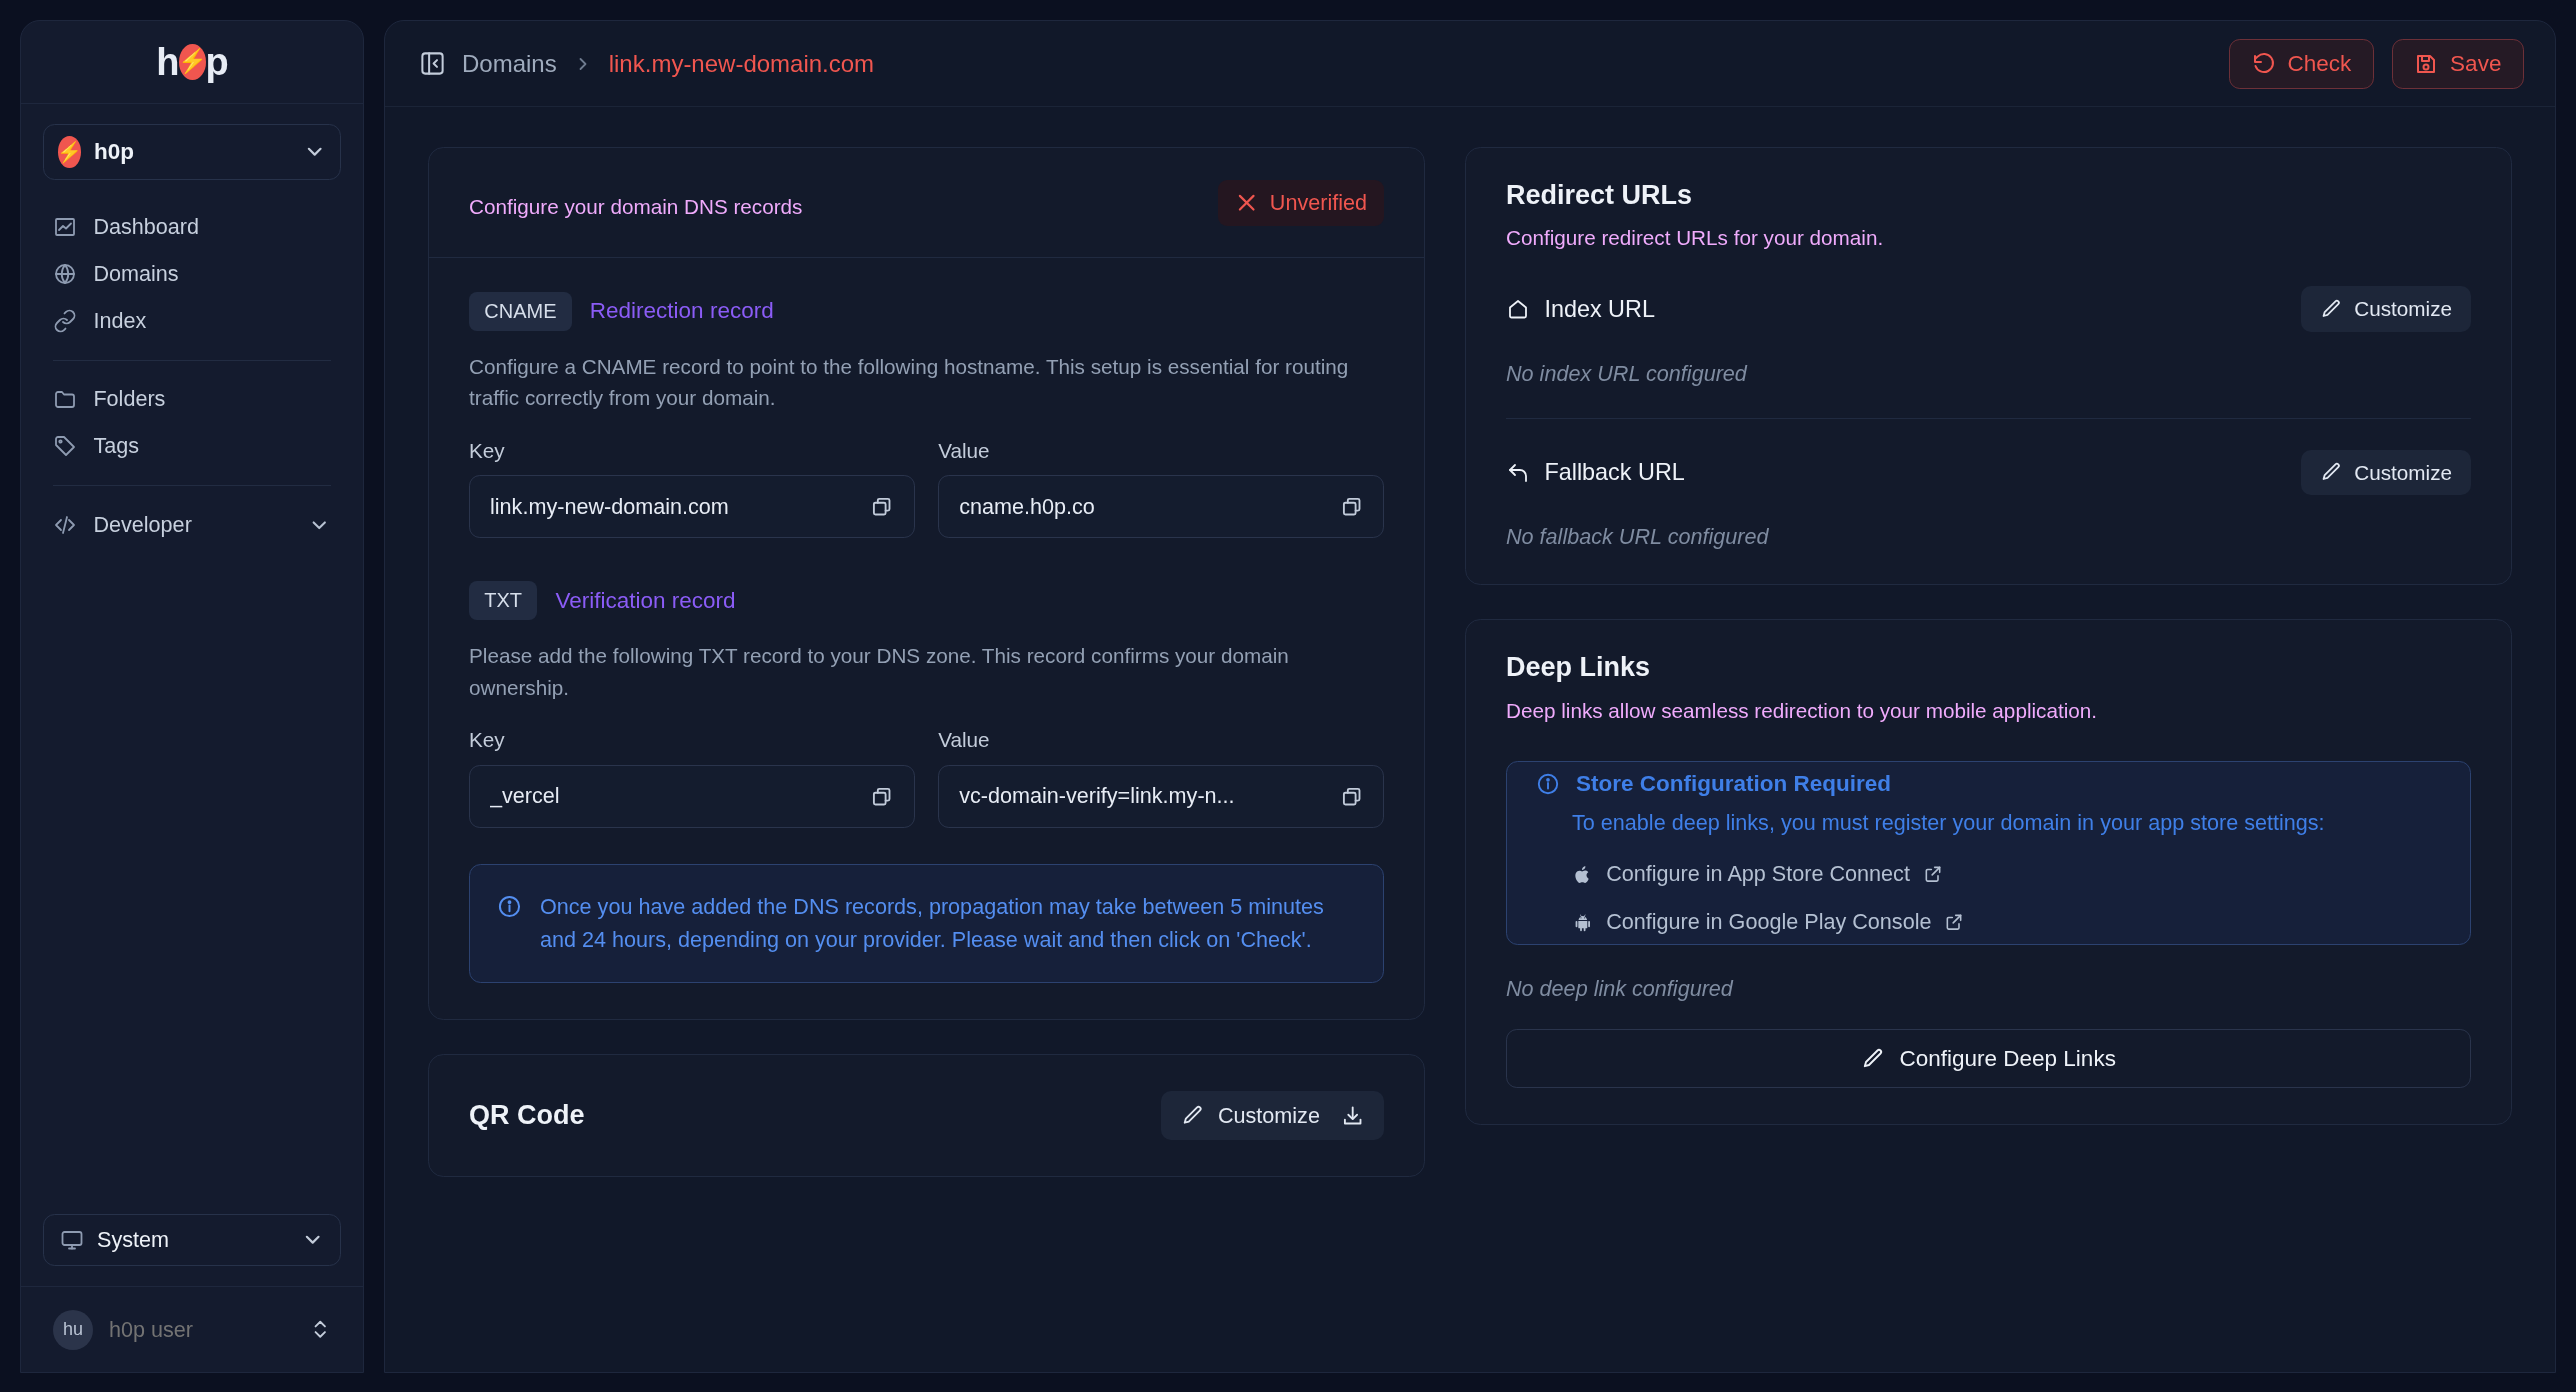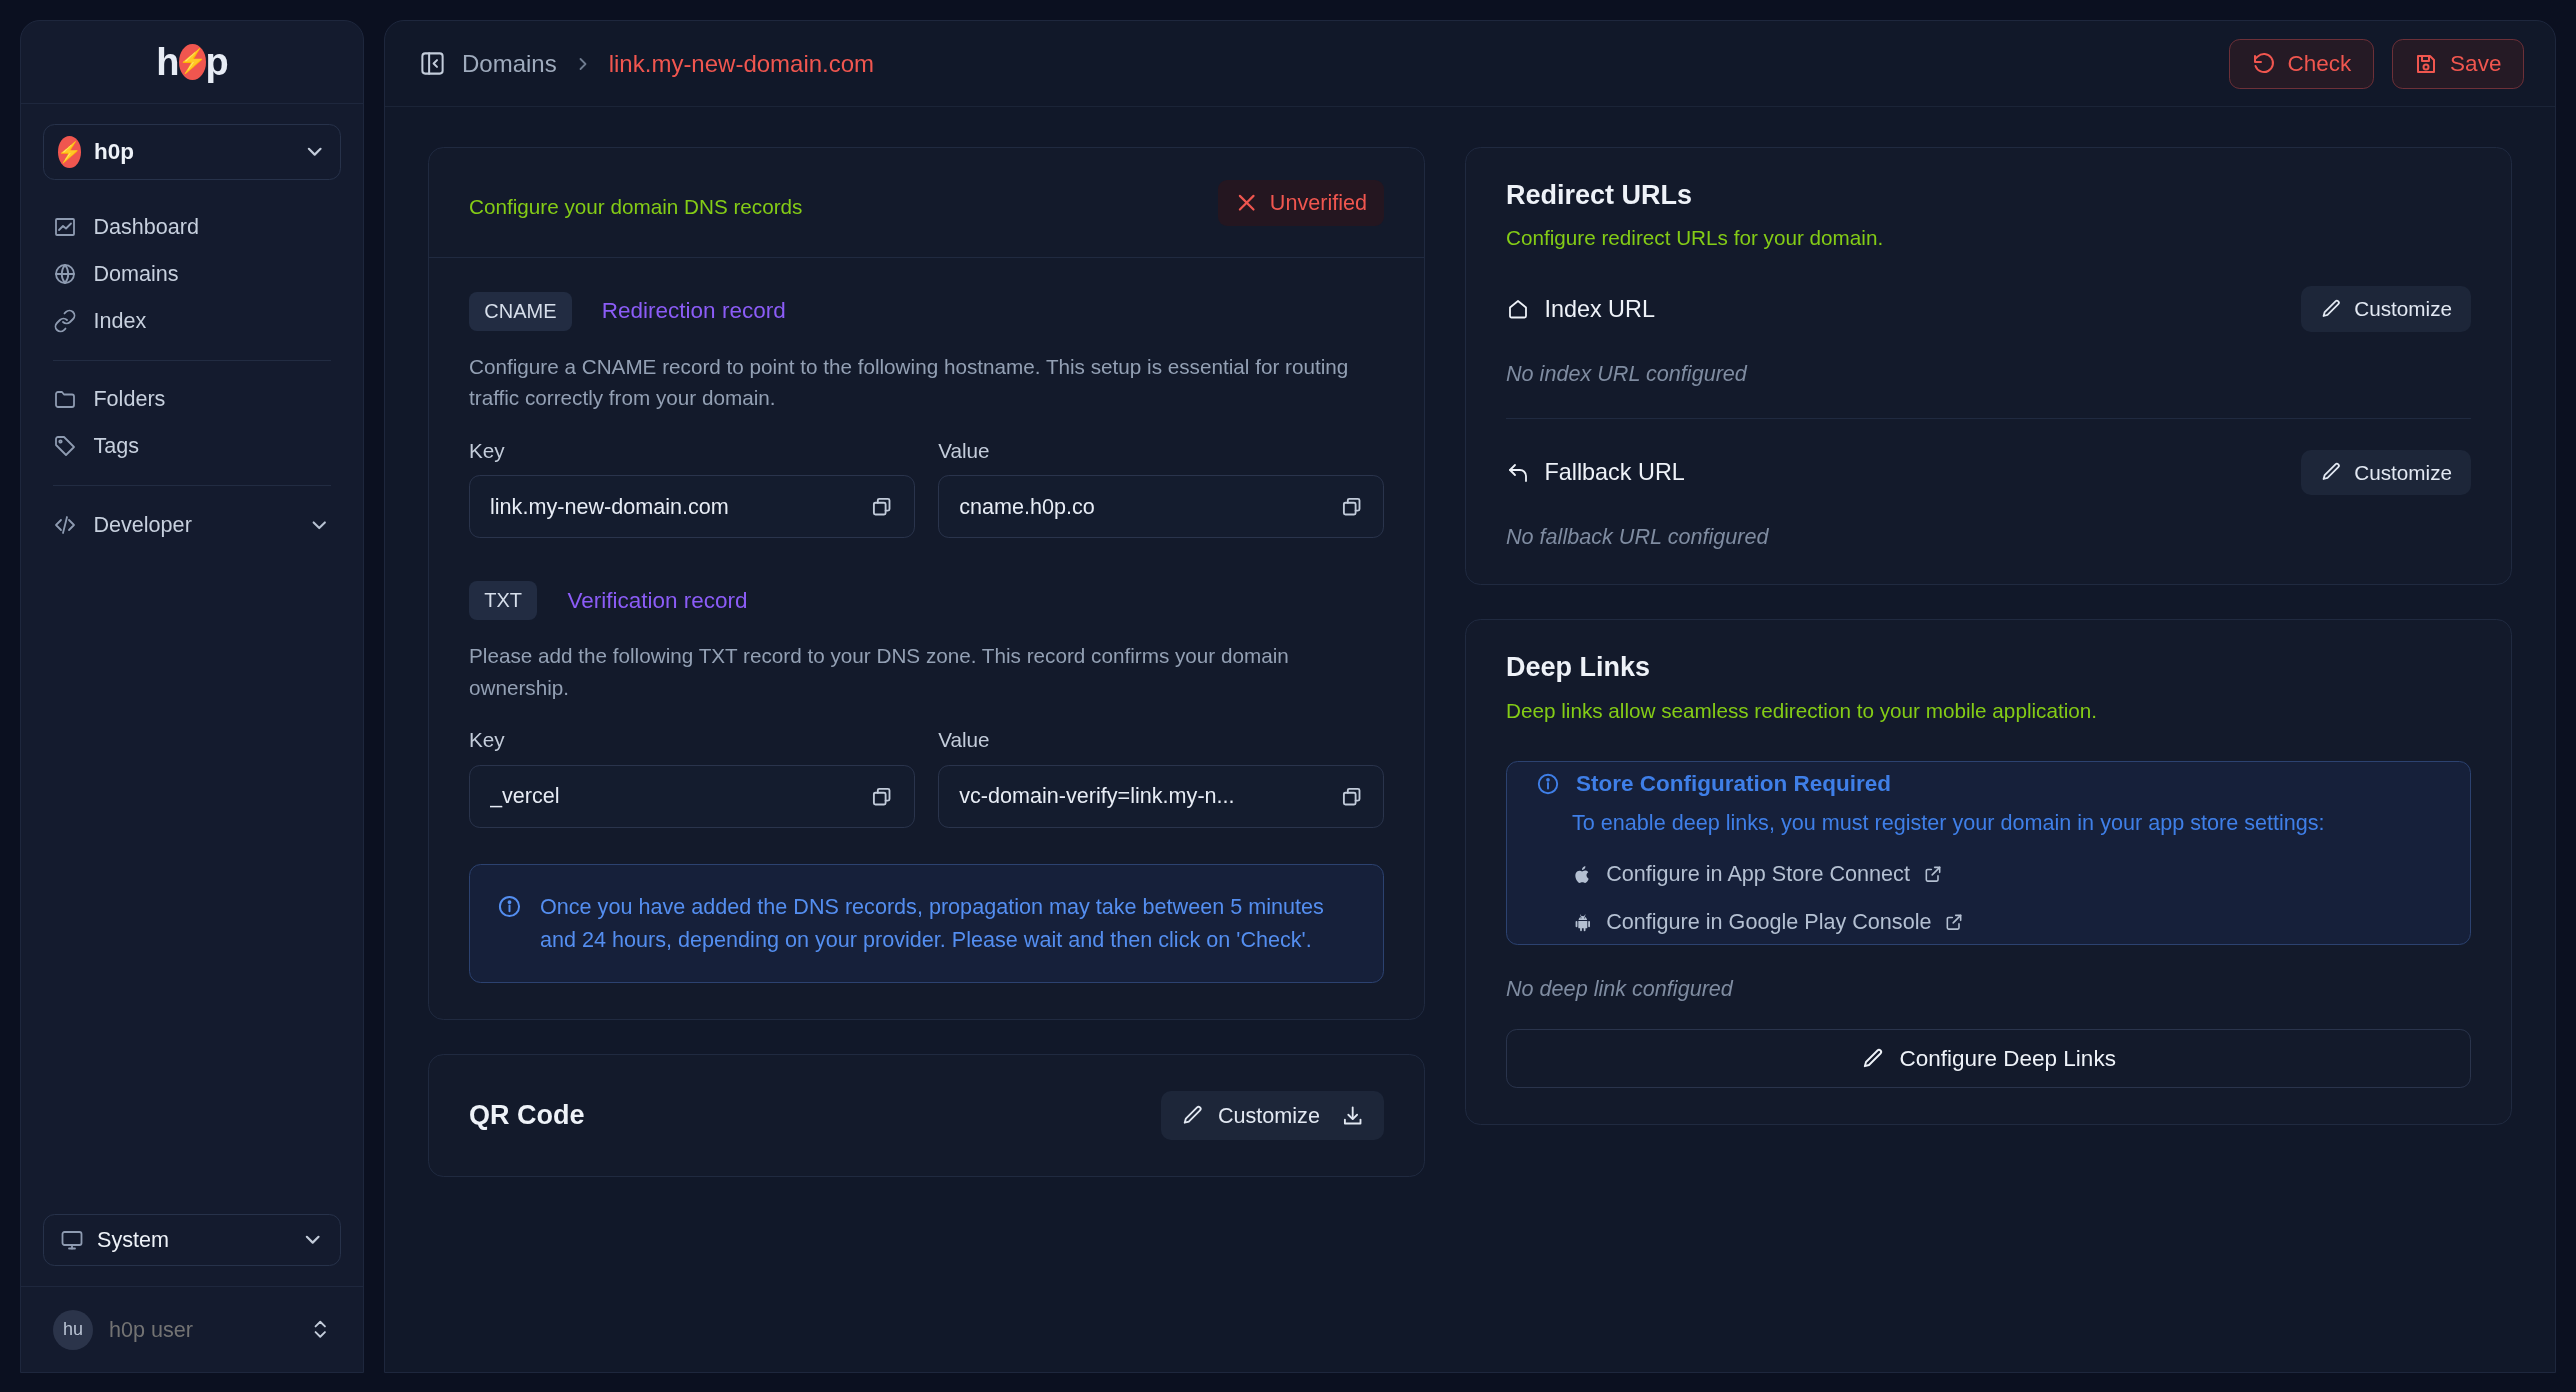--- a/index.html
+++ b/index.html
@@ -79,27 +79,27 @@
 
   .content { flex: 1; display: flex; gap: 40px; padding: 40px 43px 0 43px; overflow: hidden; }
   .col { display: flex; flex-direction: column; gap: 34px; }
   .col-left { flex: 0 0 997px; }
   .col-right { flex: 1; }
 
   .card { background: #131a2b; border: 0.9px solid #202a40; border-radius: 15.3px; }
   .card-head { padding: 32px 40px 31px 40px; display: flex; align-items: flex-start; }
   .card-head .ht { flex: 1; }
   .card-title { font-size: 27px; color: #eef2f8; font-weight: 600; }
-  .card-sub { font-size: 20.7px; color: #84cc16; margin-top: 15.3px; }
+  .card-sub { font-size: 20.7px; color: #f0abfc; margin-top: 15.3px; }
   .badge-unv { display: flex; align-items: center; gap: 11.7px; background: #241620;
                border-radius: 9px; padding: 10px 17px; color: #f0564f; font-size: 21.6px; }
   .card-div { height: 0.9px; background: #202a40; }
   .card-body { padding: 34px 40px 36px 40px; }
 
-  .rec-head { display: flex; align-items: center; gap: 30px; }
+  .rec-head { display: flex; align-items: center; gap: 18px; }
   .tag { background: #222c42; border-radius: 8px; padding: 8px 15.3px; color: #d6deea;
          font-size: 20px; font-weight: 500; }
   .rec-title { font-size: 22.5px; color: #8b5cf6; }
   .rec-desc { font-size: 20.7px; color: #93a0b4; line-height: 1.52; margin-top: 20px; max-width: 917px; }
 
   .kv { display: flex; gap: 23.4px; margin-top: 25px; }
   .kv-col { flex: 1; }
   .kv-label { font-size: 20.7px; color: #c3ccda; margin-bottom: 12.6px; }
   .kv-field { height: 63px; border: 0.9px solid #2a344c; border-radius: 10.8px; background: #141c2e;
               display: flex; align-items: center; padding: 0 20px; gap: 10.8px; }

